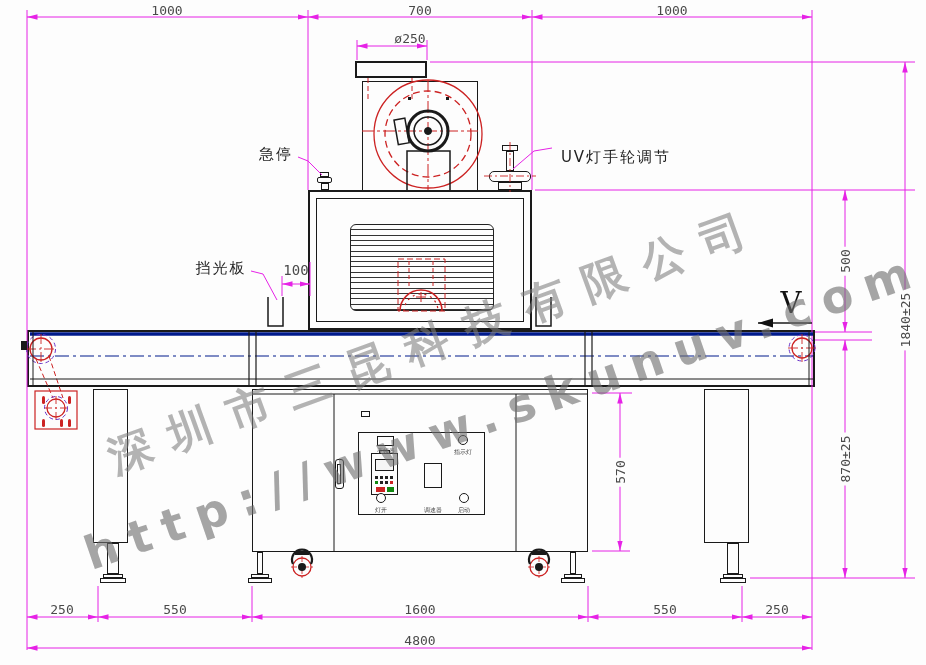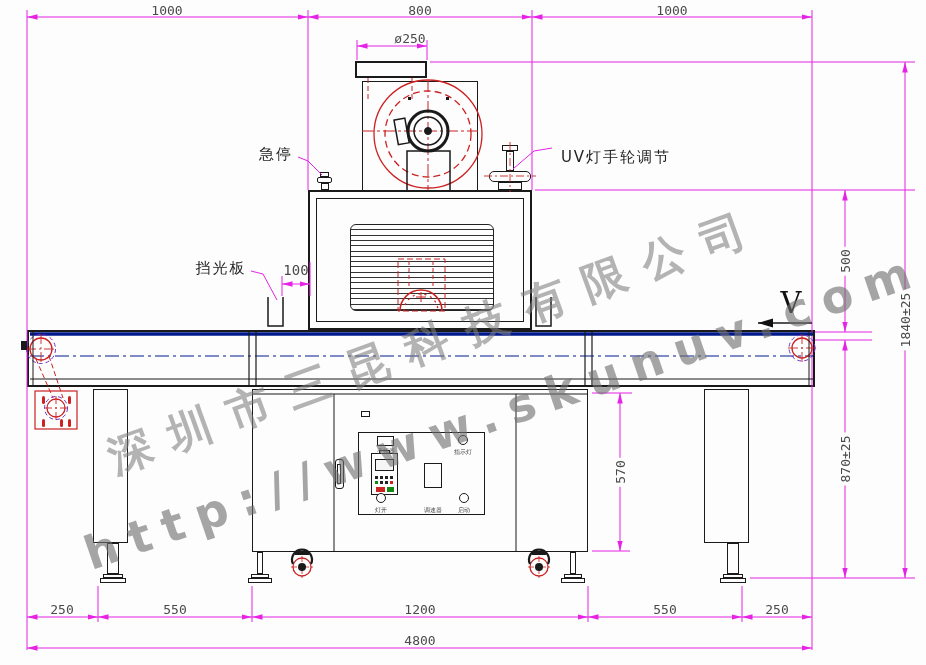--- a/index.html
+++ b/index.html
@@ -229,27 +229,27 @@
   <div class="circle-ind" style="left:459px;top:493px;"></div>
   <div class="tinylabel" style="left:463px;top:448px;">指示灯</div>
   <div class="tinylabel" style="left:381px;top:506px;">灯开</div>
   <div class="tinylabel" style="left:433px;top:506px;">调速器</div>
   <div class="tinylabel" style="left:464px;top:506px;">启动</div>
   <div class="box" style="left:335px;top:459px;width:9px;height:30px;border-width:1.2px;border-radius:3px;"></div>
   <div class="box" style="left:337px;top:464px;width:4px;height:20px;border-width:1px;"></div>
   <div class="box" style="left:361px;top:411px;width:9px;height:6px;border-width:1px;"></div>
 
   <div class="dimtext" style="left:167px;top:10px;">1000</div>
-  <div class="dimtext" style="left:420px;top:10px;">800</div>
+  <div class="dimtext" style="left:420px;top:10px;">700</div>
   <div class="dimtext" style="left:672px;top:10px;">1000</div>
   <div class="dimtext" style="left:410px;top:38px;">ø250</div>
   <div class="dimtext" style="left:296px;top:270px;font-size:14px;text-align:right;">100</div>
   <div class="dimtext" style="left:62px;top:609px;">250</div>
   <div class="dimtext" style="left:175px;top:609px;">550</div>
-  <div class="dimtext" style="left:420px;top:609px;">1200</div>
+  <div class="dimtext" style="left:420px;top:609px;">1600</div>
   <div class="dimtext" style="left:665px;top:609px;">550</div>
   <div class="dimtext" style="left:777px;top:609px;">250</div>
   <div class="dimtext" style="left:420px;top:640px;">4800</div>
   <div class="dimtext rot" style="left:845px;top:261px;">500</div>
   <div class="dimtext rot" style="left:845px;top:459px;">870±25</div>
   <div class="dimtext rot" style="left:905px;top:320px;">1840±25</div>
   <div class="dimtext rot" style="left:620px;top:472px;">570</div>
 
   <div class="cnlabel" style="left:276px;top:154px;">急停</div>
   <div class="cnlabel" style="left:616px;top:157px;">UV灯手轮调节</div>

